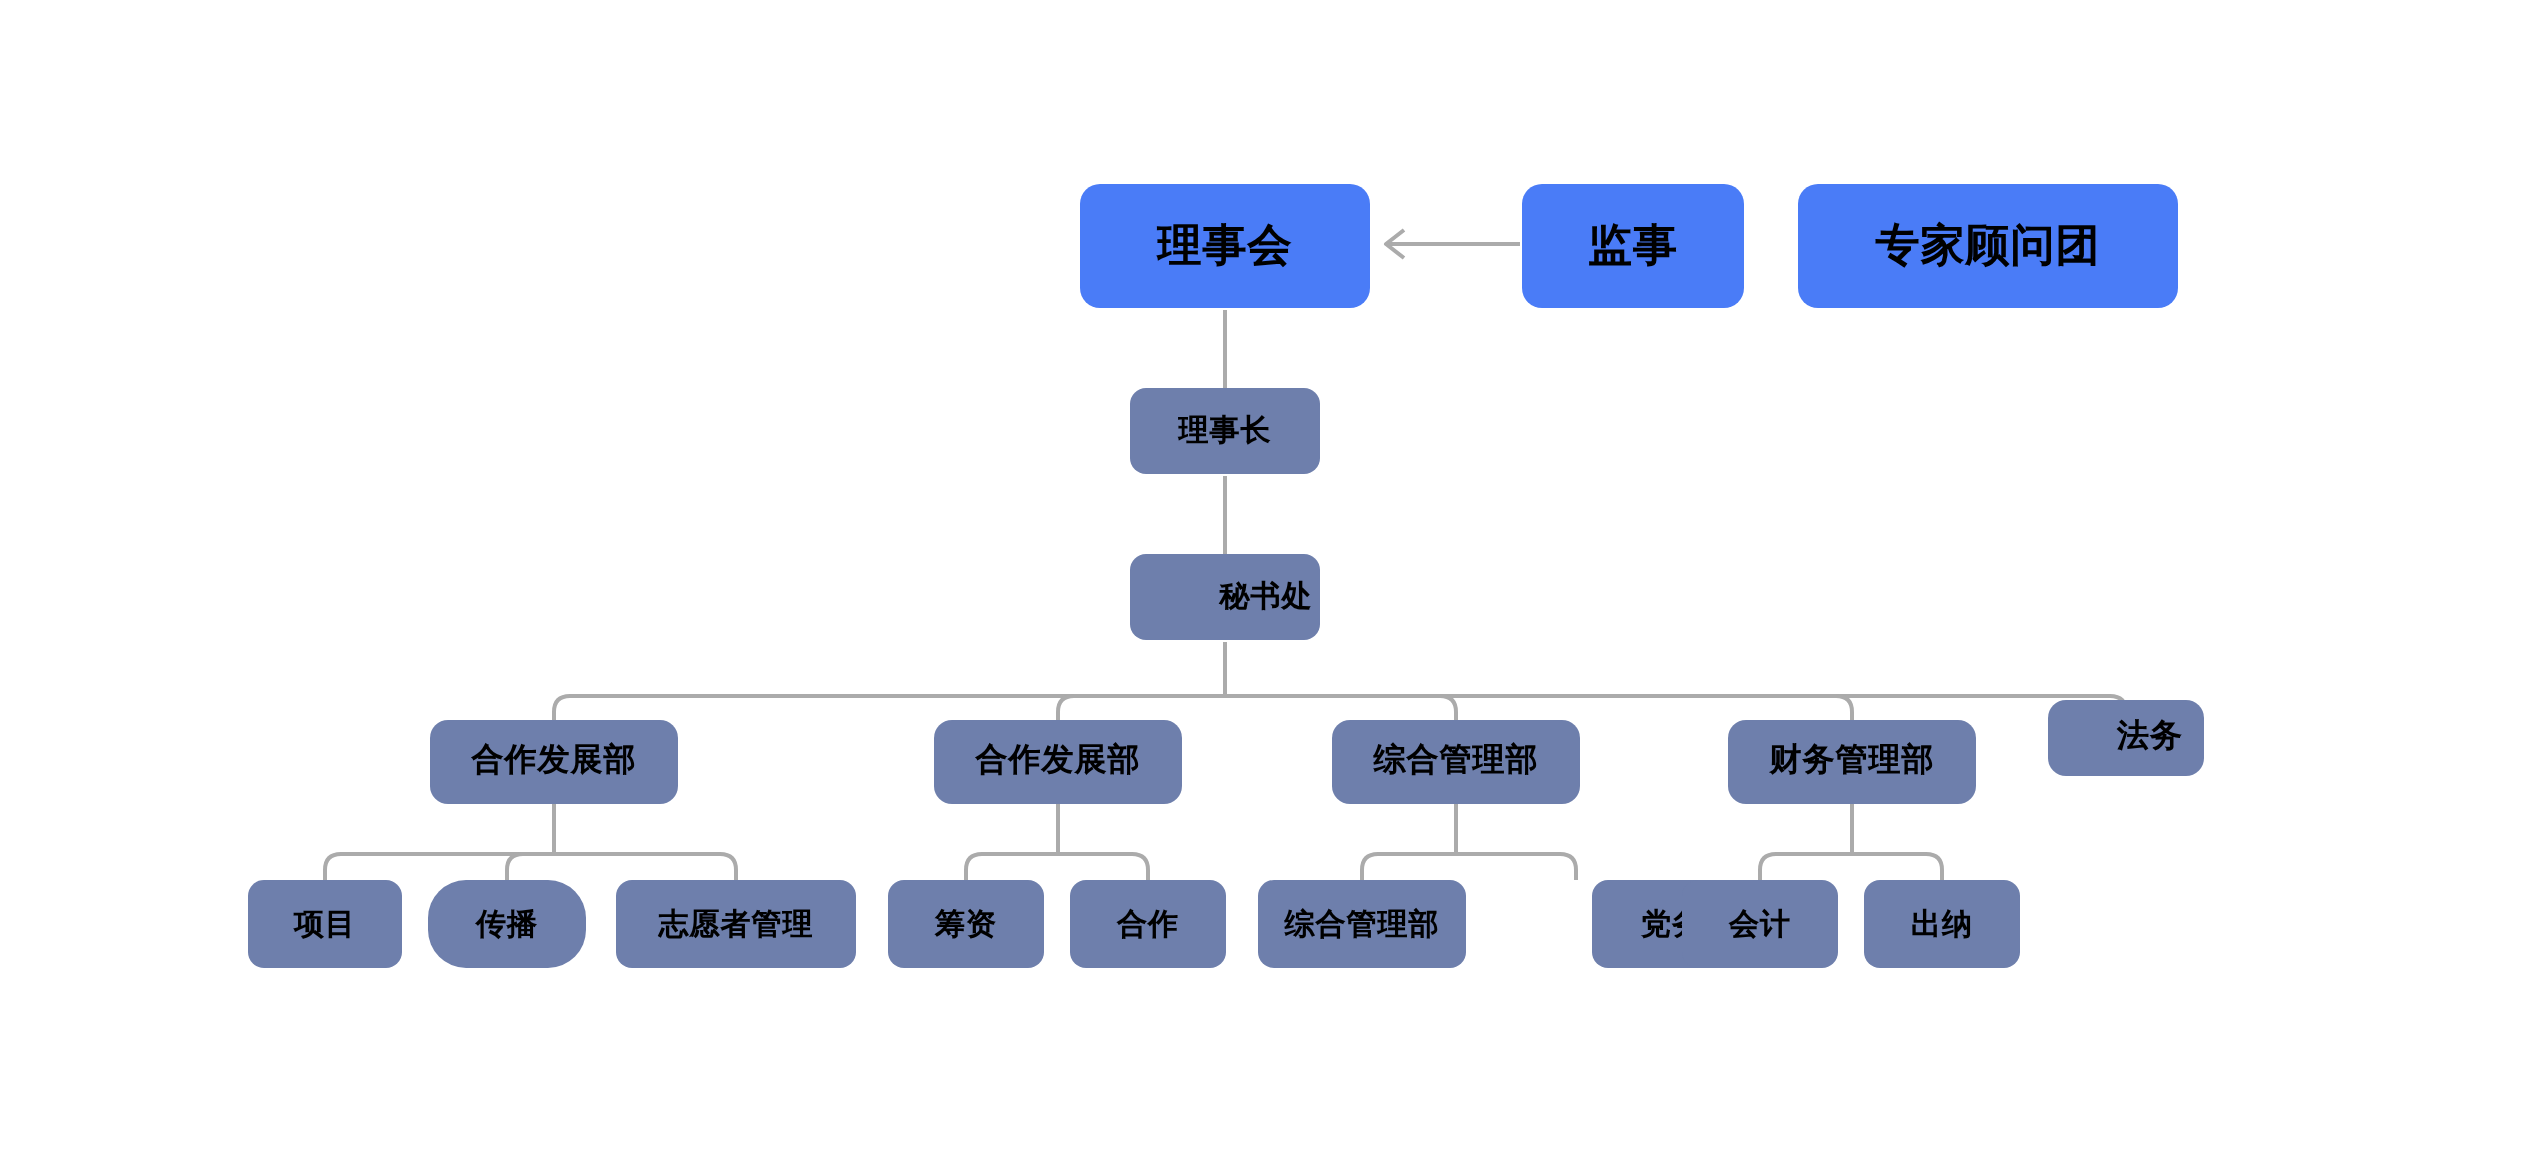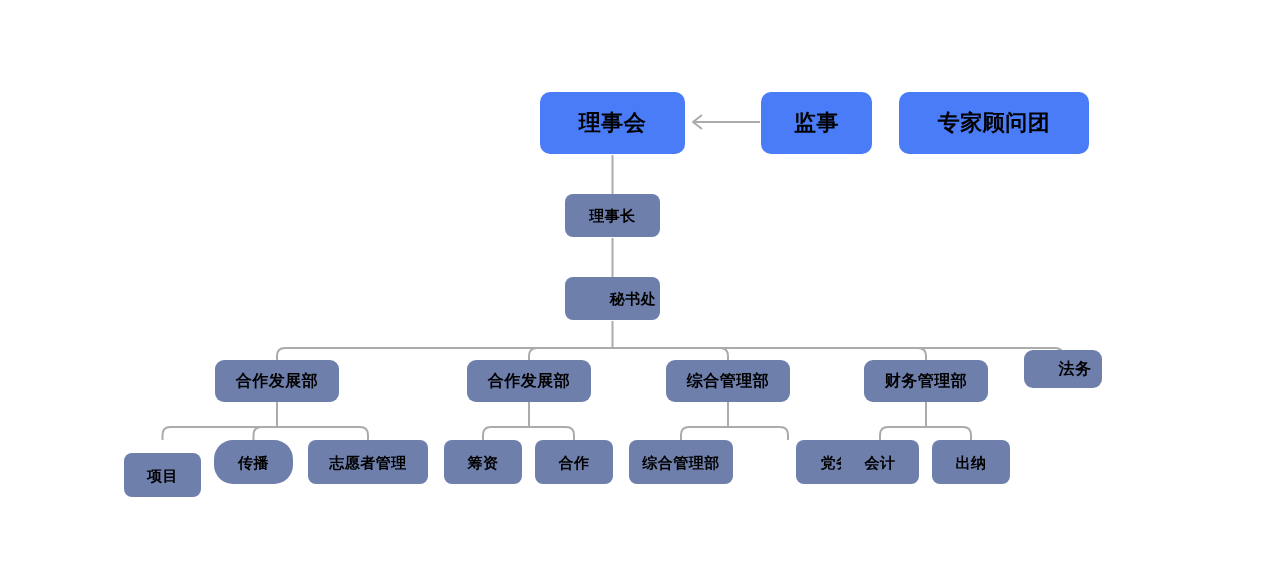--- a/index.html
+++ b/index.html
@@ -122,21 +122,21 @@
       </div>
       <div class="node dept" style="left: 666px; top: 360px; width: 124px; height: 42px;">
         <span>综合管理部</span>
       </div>
       <div class="node dept" style="left: 864px; top: 360px; width: 124px; height: 42px;">
         <span>财务管理部</span>
       </div>
       <div class="node dept" style="left: 1024px; top: 350px; width: 78px; height: 38px; padding-left: 24px;">
         <span>法务</span>
       </div>
-      <div class="node leaf" style="left: 124px; top: 440px; width: 77px; height: 44px; margin-top: 13px;">
+      <div class="node leaf" style="left: 124px; top: 440px; width: 77px; height: 44px;">
         <span>项目</span>
       </div>
       <div class="node leaf" style="left: 214px; top: 440px; width: 79px; height: 44px; border-radius: 19px;">
         <span>传播</span>
       </div>
       <div class="node leaf" style="left: 308px; top: 440px; width: 120px; height: 44px;">
         <span>志愿者管理</span>
       </div>
       <div class="node leaf" style="left: 444px; top: 440px; width: 78px; height: 44px;">
         <span>筹资</span>

